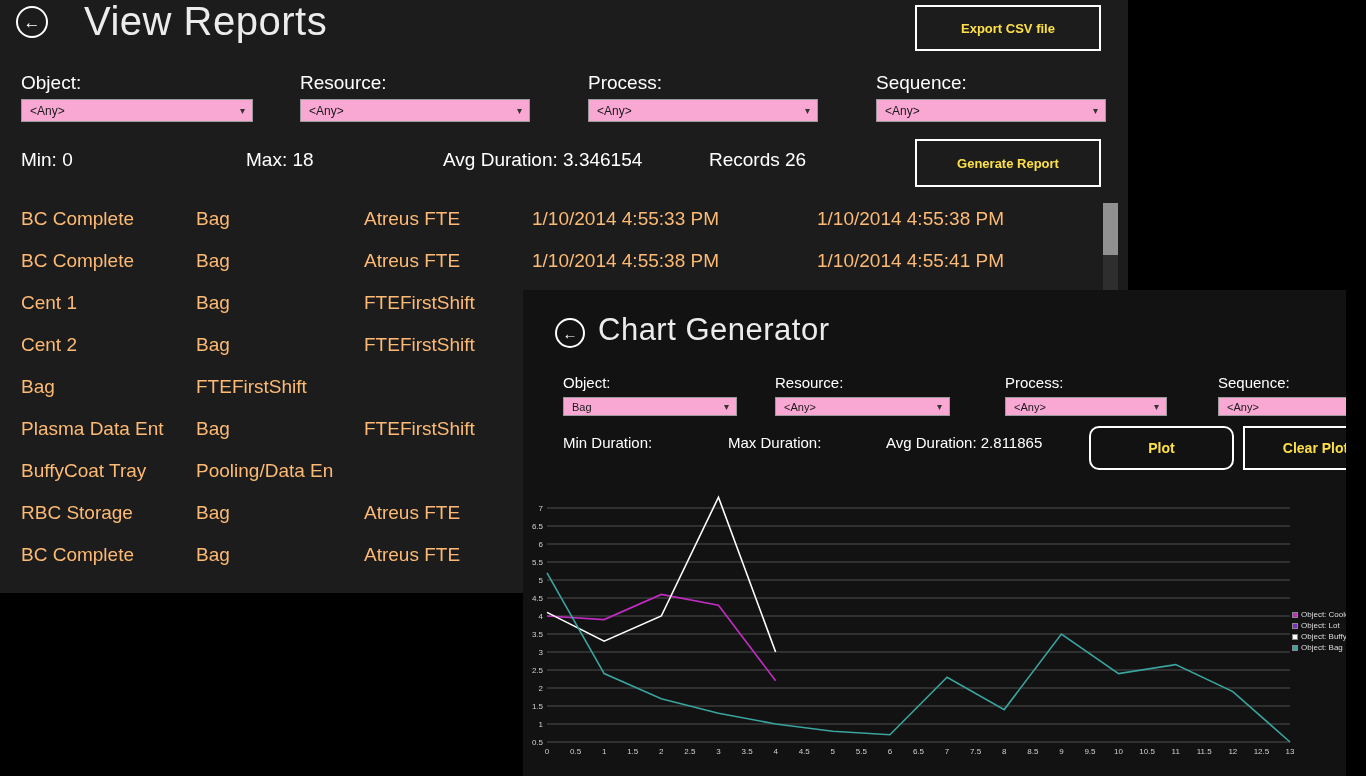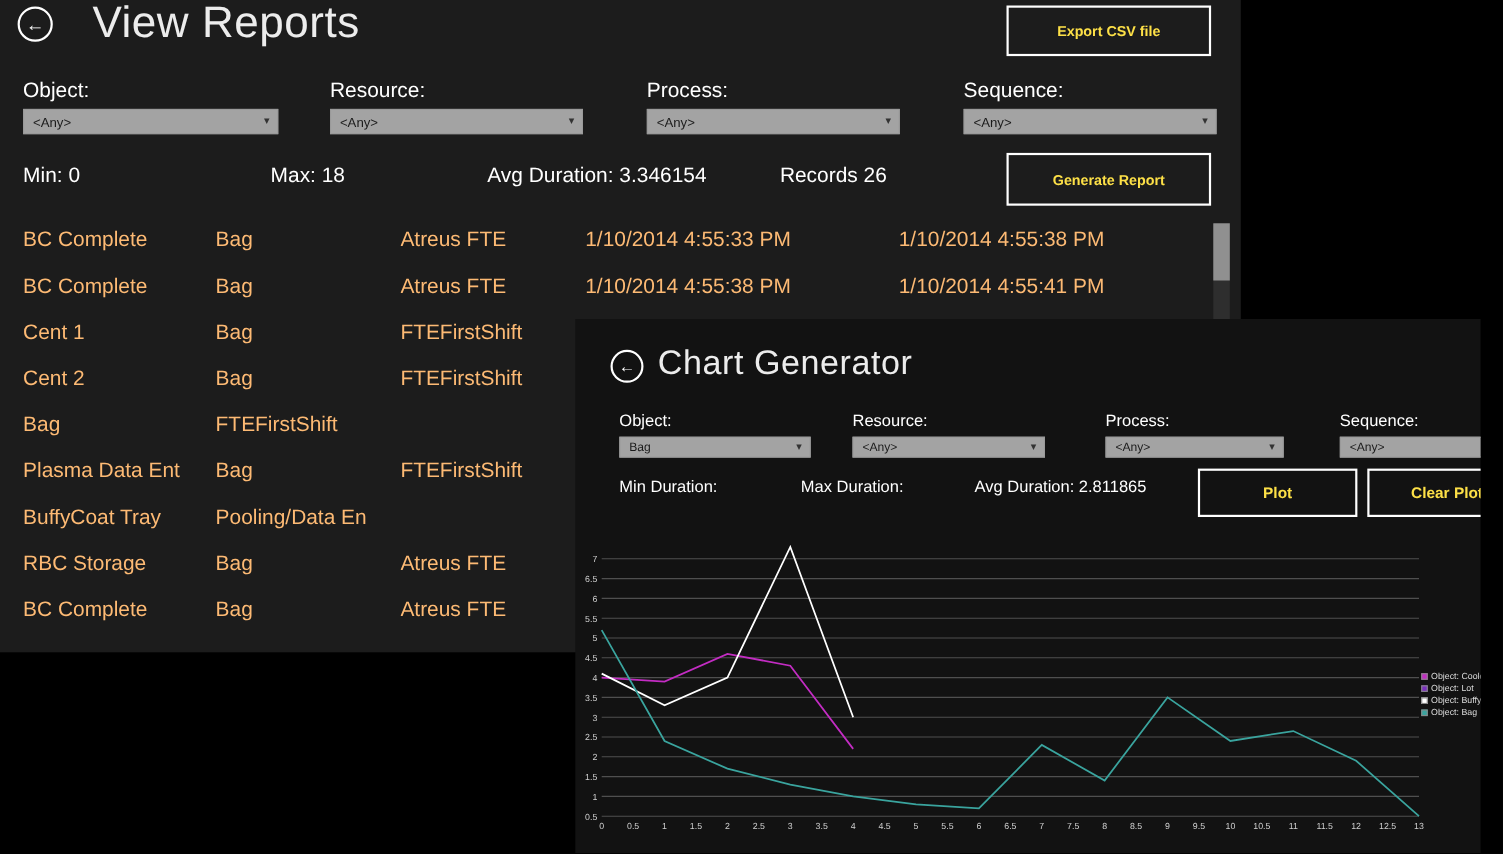--- a/index.html
+++ b/index.html
@@ -17,28 +17,28 @@
   .cg .back-btn { left:32px; top:28px; width:30px; height:30px; line-height:25px; font-size:15px; }
 
   .page-title { position:absolute; color:#ececec; font-weight:300; letter-spacing:.5px; white-space:nowrap; }
   .vr .page-title { left:84px; top:-2px; font-size:40px; line-height:46px; }
   .cg .page-title { left:75px; top:20px; font-size:31px; line-height:40px; }
 
   .btn { position:absolute; background:transparent; border:2px solid #fff; color:#fde047; font-weight:bold;
          font-family:inherit; cursor:pointer; text-align:center; }
   .export-btn   { left:915px; top:5px;   width:186px; height:46px; font-size:13px; }
   .generate-btn { left:915px; top:139px; width:186px; height:48px; font-size:13px; }
-  .plot-btn     { left:566px; top:136px; width:145px; height:44px; font-size:14px; }
+  .plot-btn     { left:566px; top:136px; width:145px; height:44px; font-size:14px;border-radius:10px; }
   .clear-btn    { left:720px; top:136px; width:145px; height:44px; font-size:14px; }
 
   .flabel { position:absolute; color:#fff; white-space:nowrap; }
   .vr .flabel { top:72px; font-size:19px; }
   .cg .flabel { top:84px; font-size:15px; }
 
-  .dropdown { position:absolute; background:#a3a3a3; border:1px solid #9a9a9a; color:#1a1a1a;
+  .dropdown { position:absolute; background:#f9a8d4; border:1px solid #9a9a9a; color:#1a1a1a;
               display:flex; align-items:center; cursor:pointer; }
   .vr .dropdown { top:99px; height:23px; font-size:12px; }
   .cg .dropdown { top:107px; height:19px; font-size:11px; }
   .dropdown .dval { flex:1; padding-left:8px; white-space:nowrap; overflow:hidden; }
   .dropdown .chev { padding-right:7px; font-size:10px; color:#333; line-height:1; }
 
   .stat { position:absolute; color:#fff; white-space:nowrap; }
   .vr .stat { top:149px; font-size:19px; }
   .cg .stat { top:144px; font-size:15px; }
 

